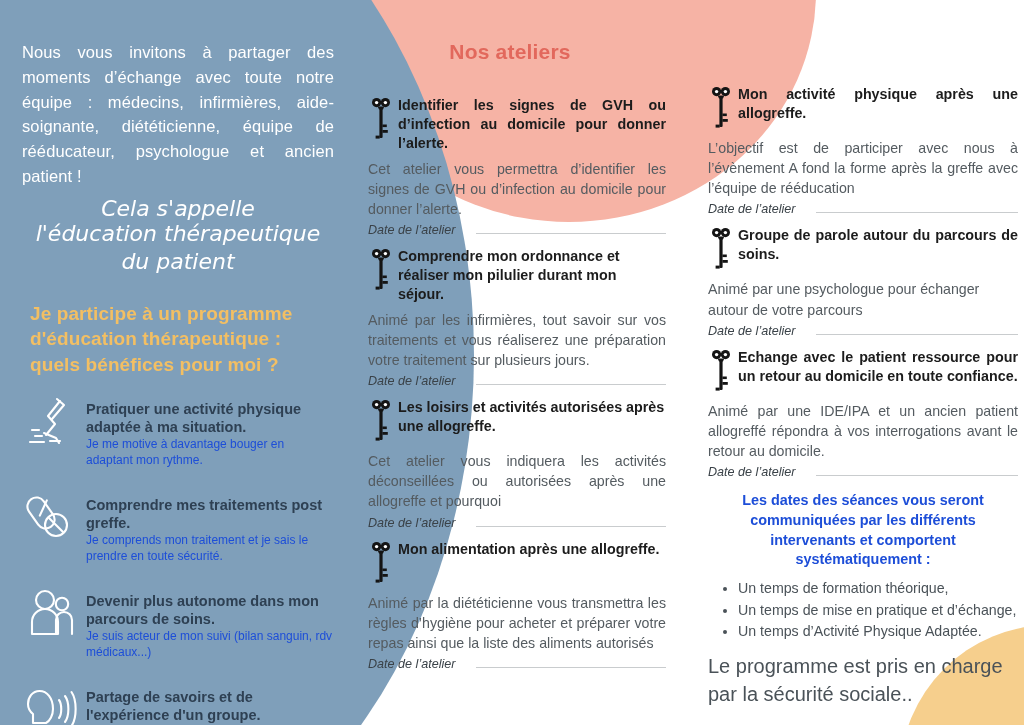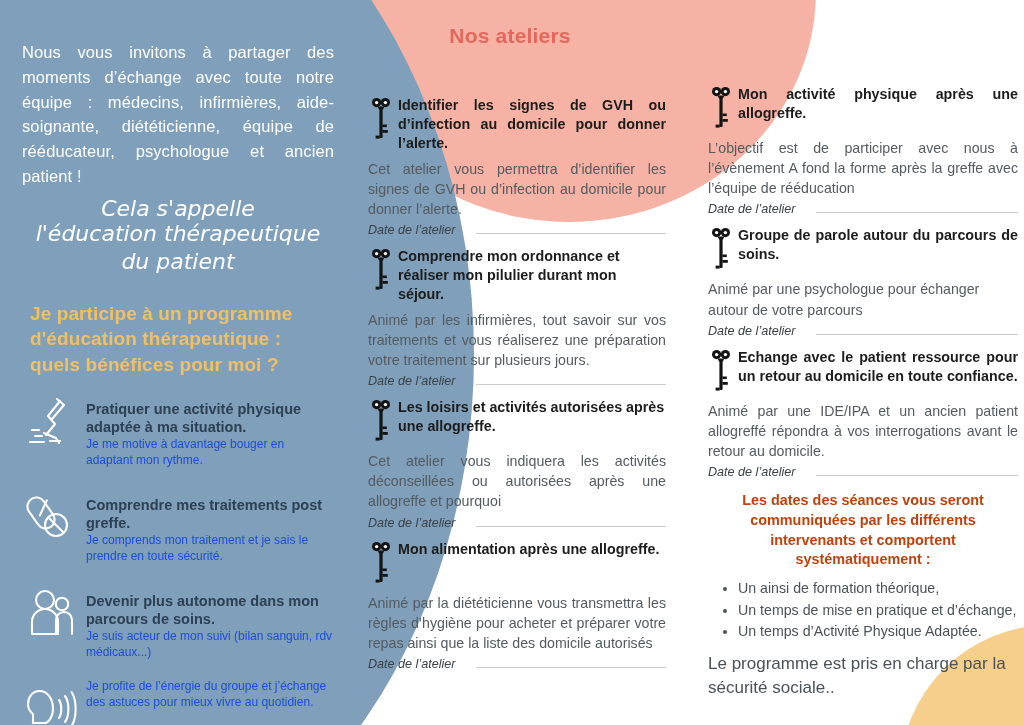--- a/index.html
+++ b/index.html
@@ -68,21 +68,21 @@
   .benefit-title{
     color:#2e4053;font-weight:bold;font-size:14.5px;line-height:1.25;
     margin:9px 0 1px 0;
   }
   .benefit-desc{
     color:#1d4ed8;font-size:12px;line-height:1.33;margin:0;
   }
 
   
   #workshops-title{
-    position:absolute;left:360px;top:24px;width:300px;
+    position:absolute;left:360px;top:40px;width:300px;
     text-align:center;
     color:#e2685c;font-weight:bold;font-size:21px;
     letter-spacing:.2px;
   }
 
   .workshop{margin:0 0 4px 0;}
   .ws-head{display:flex;align-items:flex-start;}
   .ws-key{
     flex:0 0 26px;width:26px;height:46px;margin-top:1px;
     display:flex;align-items:flex-start;justify-content:center;
@@ -106,30 +106,30 @@
   .ws-date-label{
     color:#3a4248;font-size:12.6px;font-style:italic;
     white-space:nowrap;
   }
   .ws-date-line{
     flex:1 1 auto;height:1px;background:#c9ccce;margin-bottom:3px;
   }
 
   
   #closing-heading{
-    color:#c2410c;font-weight:bold;font-size:14.4px;line-height:1.37;
+    color:#1d4ed8;font-weight:bold;font-size:14.4px;line-height:1.37;
     text-align:center;margin:12px 6px 8px 6px;
   }
   #closing-list{
     margin:0 0 10px 16px;padding:0 0 0 14px;
     color:#4a5258;font-size:14.2px;line-height:1.45;
   }
   #closing-list li{margin:0 0 1px 0;}
   #closing-note{
-    color:#4a5258;font-size:17px;line-height:1.42;margin:6px 0 0 0;
+    color:#4a5258;font-size:20px;line-height:1.42;margin:6px 0 0 0;
   }
 
   svg{display:block;}
 </style>
 </head>
 <body>
 
 <div id="page">
 
   <div class="shape" id="pink-circle"></div>
@@ -196,20 +196,21 @@
     <div class="benefit">
       <div class="benefit-icon">
         <svg width="54" height="44" viewBox="0 0 54 44" fill="none" stroke="#ffffff" stroke-width="2.1" stroke-linecap="round" stroke-linejoin="round">
           <path d="M27 22 C27 11 21 4 13.5 4 C6.5 4 2 10 2 17 C2 22 4.5 25 7 27 L7 36 L20 36 C24 34 27 28 27 22 Z"></path>
           <path d="M33 13 C36 17 36 27 33 31"></path>
           <path d="M39 9 C43.5 15 43.5 29 39 35"></path>
           <path d="M45.5 5 C51 13 51 31 45.5 39"></path>
         </svg>
       </div>
       <div class="benefit-text">
+        <p class="benefit-title">Partage de savoirs et de l'expérience d'un groupe.</p>
         <p class="benefit-desc">Je profite de l’énergie du groupe et j’échange des astuces pour mieux vivre au quotidien.</p>
       </div>
     </div>
 
   </div>
 
   <div id="workshops-title">Nos ateliers</div>
 
   <div class="col" id="col-mid">
     <div style="height:96px"></div>
@@ -296,21 +297,21 @@
               <circle cx="15.4" cy="5.6" r="1.7" fill="#fff"></circle>
             <path d="M7.6 9.5 h6.8 l-1.6 3.2 h-3.6 z"></path>
             <rect x="9.4" y="12" width="3.2" height="29" rx="1.1"></rect>
             <rect x="12.4" y="27.5" width="4.4" height="2.6"></rect>
             <rect x="12.4" y="33" width="5.4" height="2.8"></rect>
             <rect x="5.6" y="38.6" width="4.1" height="3"></rect>
           </svg>
         </div>
         <p class="ws-title nojust">Mon alimentation après une allogreffe.</p>
       </div>
-      <p class="ws-body">Animé par la diététicienne vous transmettra les règles d’hygiène pour acheter et préparer votre repas ainsi que la liste des domicile autorisés</p>
+      <p class="ws-body">Animé par la diététicienne vous transmettra les règles d’hygiène pour acheter et préparer votre repas ainsi que la liste des aliments autorisés</p>
       <div class="ws-date">
         <span class="ws-date-label">Date de l’atelier</span>
         <span class="ws-date-line"></span>
       </div>
     </div>
 
   </div>
 
   <div class="col" id="col-right">
     <div style="height:85px"></div>
@@ -383,21 +384,21 @@
       <p class="ws-body">Animé par une IDE/IPA et un ancien patient allogreffé répondra à vos interrogations avant le retour au domicile.</p>
       <div class="ws-date">
         <span class="ws-date-label">Date de l’atelier</span>
         <span class="ws-date-line"></span>
       </div>
     </div>
 
     <div id="closing-heading">Les dates des séances vous seront communiquées par les différents intervenants et comportent systématiquement :</div>
 
     <ul id="closing-list">
-      <li>Un ainsi de formation théorique,</li>
+      <li>Un temps de formation théorique,</li>
       <li>Un temps de mise en pratique et d’échange,</li>
       <li>Un temps d’Activité Physique Adaptée.</li>
     </ul>
 
     <p id="closing-note">Le programme est pris en charge par la sécurité sociale..</p>
   </div>
 
 </div>
 
 </body></html>

